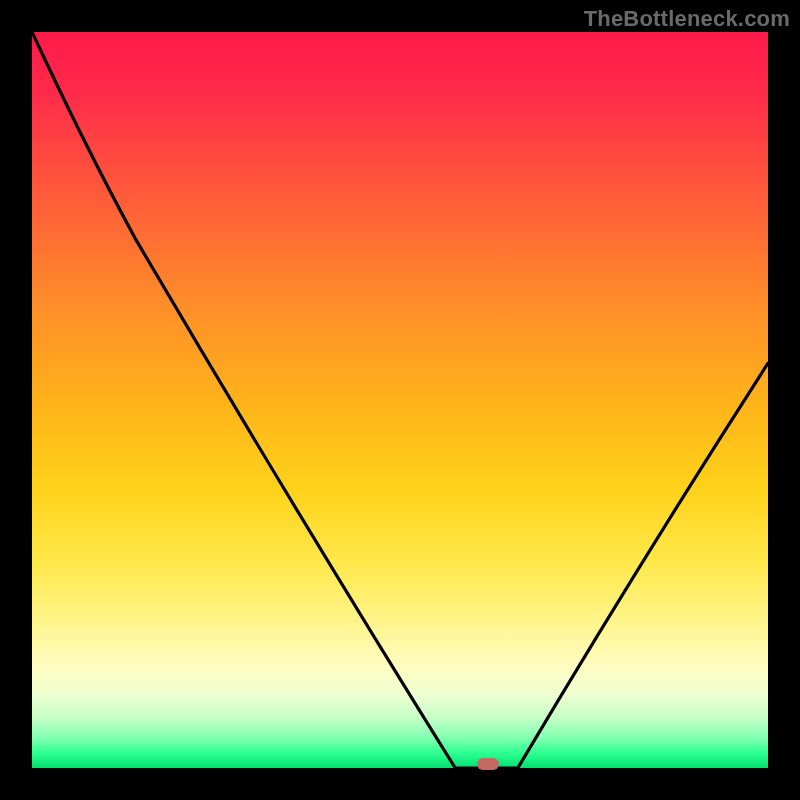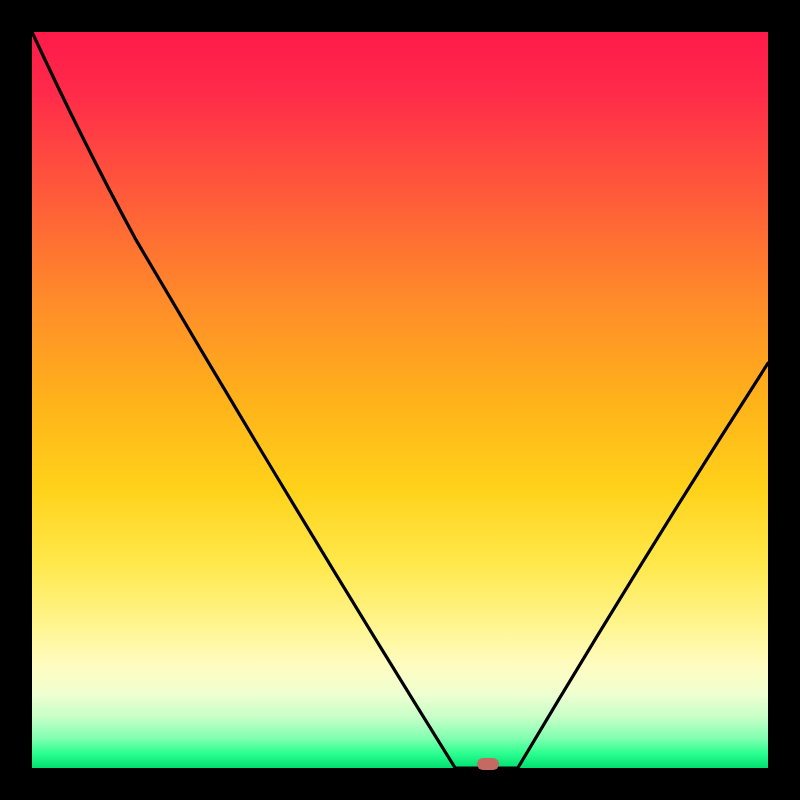--- a/index.html
+++ b/index.html
@@ -62,20 +62,21 @@
     height: 12px;
     border-radius: 6px;
     background: #c46a62;
     transform: translate(-50%, -50%);
   }
 </style>
 </head>
 <body>
 
 <div class="stage">
+  <div class="watermark">TheBottleneck.com</div>
 
   <div class="plot-area">
     <svg class="curve" viewBox="0 0 736 736" preserveAspectRatio="none">
       <path d="M 0.0 0.0 Q 51.5 111.0 103.0 206.1 Q 263.1 479.0 423.2 736.0 L 485.8 736.0 Q 610.9 525.6 736.0 331.2" fill="none" stroke="#000" stroke-width="3.2" stroke-linecap="round" stroke-linejoin="round"></path>
     </svg>
     <div class="marker" style="left: 456.32px; top: 732px;"></div>
   </div>
 </div>
 
 </body></html>

